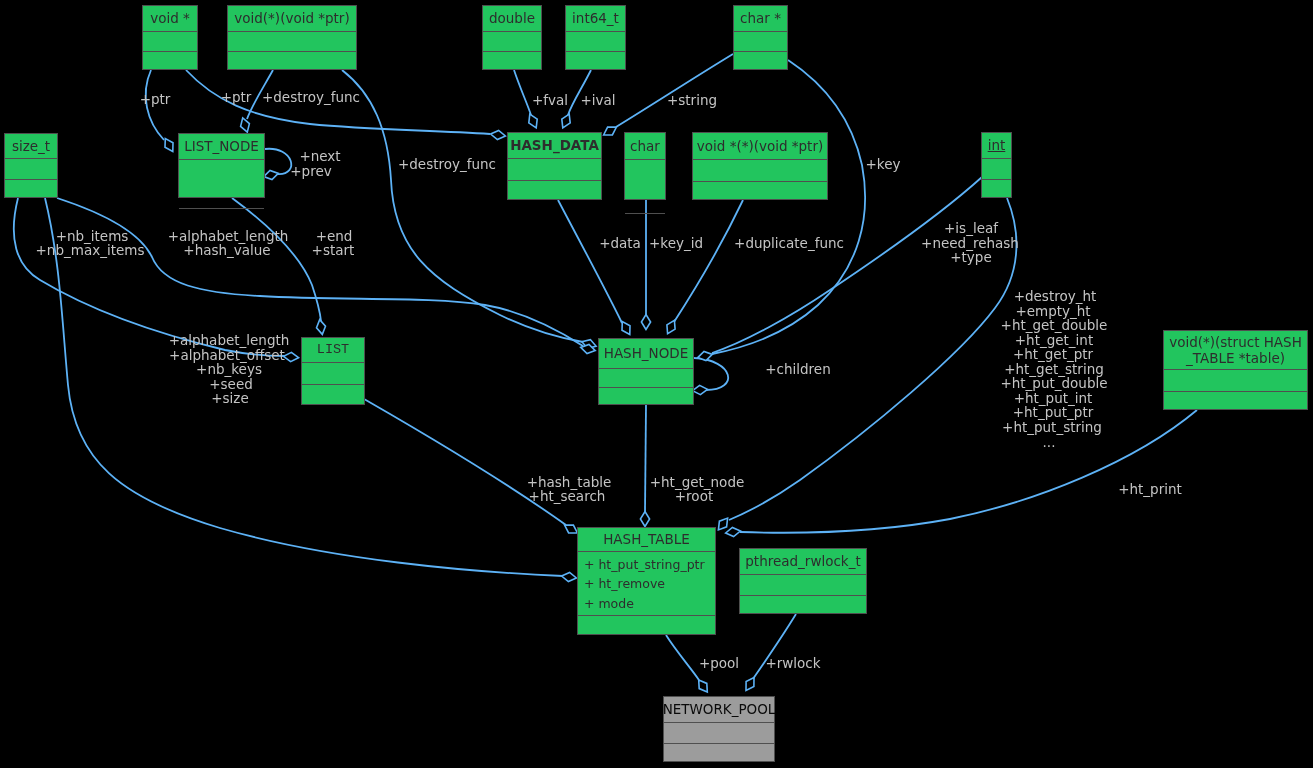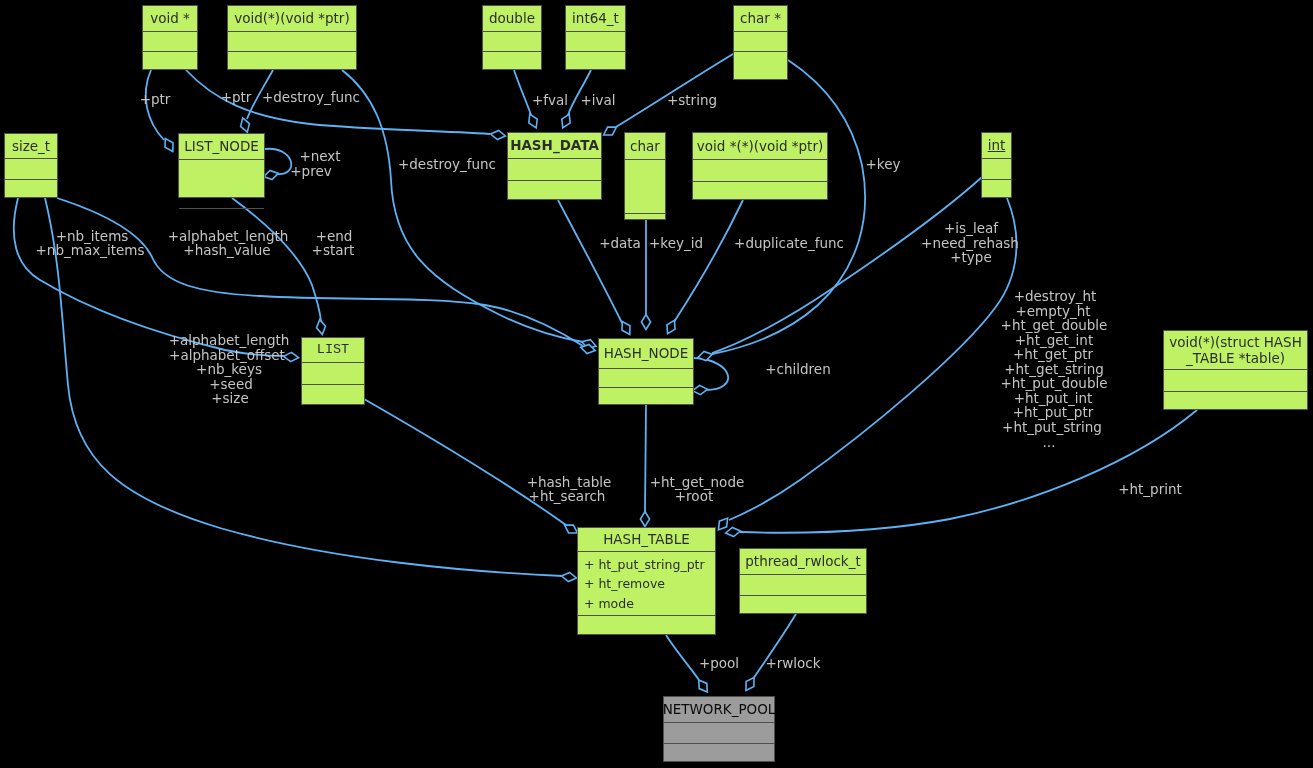--- a/index.html
+++ b/index.html
@@ -3,21 +3,21 @@
 <meta charset="utf-8">
 <style>
   html,body{margin:0;padding:0;}
   body{
     width:1313px;height:768px;position:relative;background:#000;
     font-family:"DejaVu Sans","Liberation Sans",sans-serif;overflow:hidden;
   }
   #diagram{position:absolute;left:0;top:0;width:1313px;height:768px;}
   #edge-layer{position:absolute;left:0;top:0;}
   .uml-node{
-    position:absolute;background:#bef264;border:1.5px solid #4f4f4f;
+    position:absolute;background:#22c55e;border:1.5px solid #4f4f4f;
     box-sizing:border-box;display:flex;flex-direction:column;
   }
   .uml-node.main{background:#9c9c9c;}
   .uml-title{
     display:flex;align-items:center;justify-content:center;text-align:center;
     border-bottom:1.5px solid #4f4f4f;color:#2d2d2d;font-size:13.5px;
     line-height:1.2;white-space:pre-line;flex:none;
   }
   .uml-node.main .uml-title{color:#0a0a0a;}
   .uml-mid{border-bottom:1.5px solid #4f4f4f;flex:none;}
@@ -99,41 +99,41 @@
     <div class="uml-node" style="left: 482px; top: 5px; width: 60px; height: 65px;">
       <div class="uml-title" style="height: 25px;">double</div>
       <div class="uml-mid" style="height: 19px;"></div>
       <div class="uml-bot"></div>
     </div>
     <div class="uml-node" style="left: 565px; top: 5px; width: 61px; height: 65px;">
       <div class="uml-title" style="height: 25px;">int64_t</div>
       <div class="uml-mid" style="height: 19px;"></div>
       <div class="uml-bot"></div>
     </div>
-    <div class="uml-node" style="left: 733px; top: 5px; width: 55px; height: 75px;">
+    <div class="uml-node" style="left: 733px; top: 5px; width: 55px; height: 65px;">
       <div class="uml-title" style="height: 25px;">char *</div>
       <div class="uml-mid" style="height: 19px;"></div>
       <div class="uml-bot"></div>
     </div>
     <div class="uml-node" style="left: 4px; top: 133px; width: 54px; height: 65px;">
       <div class="uml-title" style="height: 24px;">size_t</div>
       <div class="uml-mid" style="height: 20px;"></div>
       <div class="uml-bot"></div>
     </div>
     <div class="uml-node" style="left: 178px; top: 133px; width: 87px; height: 65px; gap: 28px;">
       <div class="uml-title" style="height: 25px;">LIST_NODE</div>
       <div class="uml-mid" style="height: 20px;"></div>
       <div class="uml-bot"></div>
     </div>
     <div class="uml-node" style="left: 507px; top: 132px; width: 95px; height: 68px; font-weight: bold;">
       <div class="uml-title" style="height: 25px;">HASH_DATA</div>
       <div class="uml-mid" style="height: 21px;"></div>
       <div class="uml-bot"></div>
     </div>
-    <div class="uml-node" style="left: 624px; top: 132px; width: 42px; height: 88px; gap: 32px;">
+    <div class="uml-node" style="left: 624px; top: 132px; width: 42px; height: 68px; gap: 32px;">
       <div class="uml-title" style="height: 26px;">char</div>
       <div class="uml-mid" style="height: 21px;"></div>
       <div class="uml-bot"></div>
     </div>
     <div class="uml-node" style="left: 692px; top: 132px; width: 136px; height: 68px;">
       <div class="uml-title" style="height: 26px;">void *(*)(void *ptr)</div>
       <div class="uml-mid" style="height: 21px;"></div>
       <div class="uml-bot"></div>
     </div>
     <div class="uml-node" style="left: 981px; top: 132px; width: 31px; height: 66px;">

